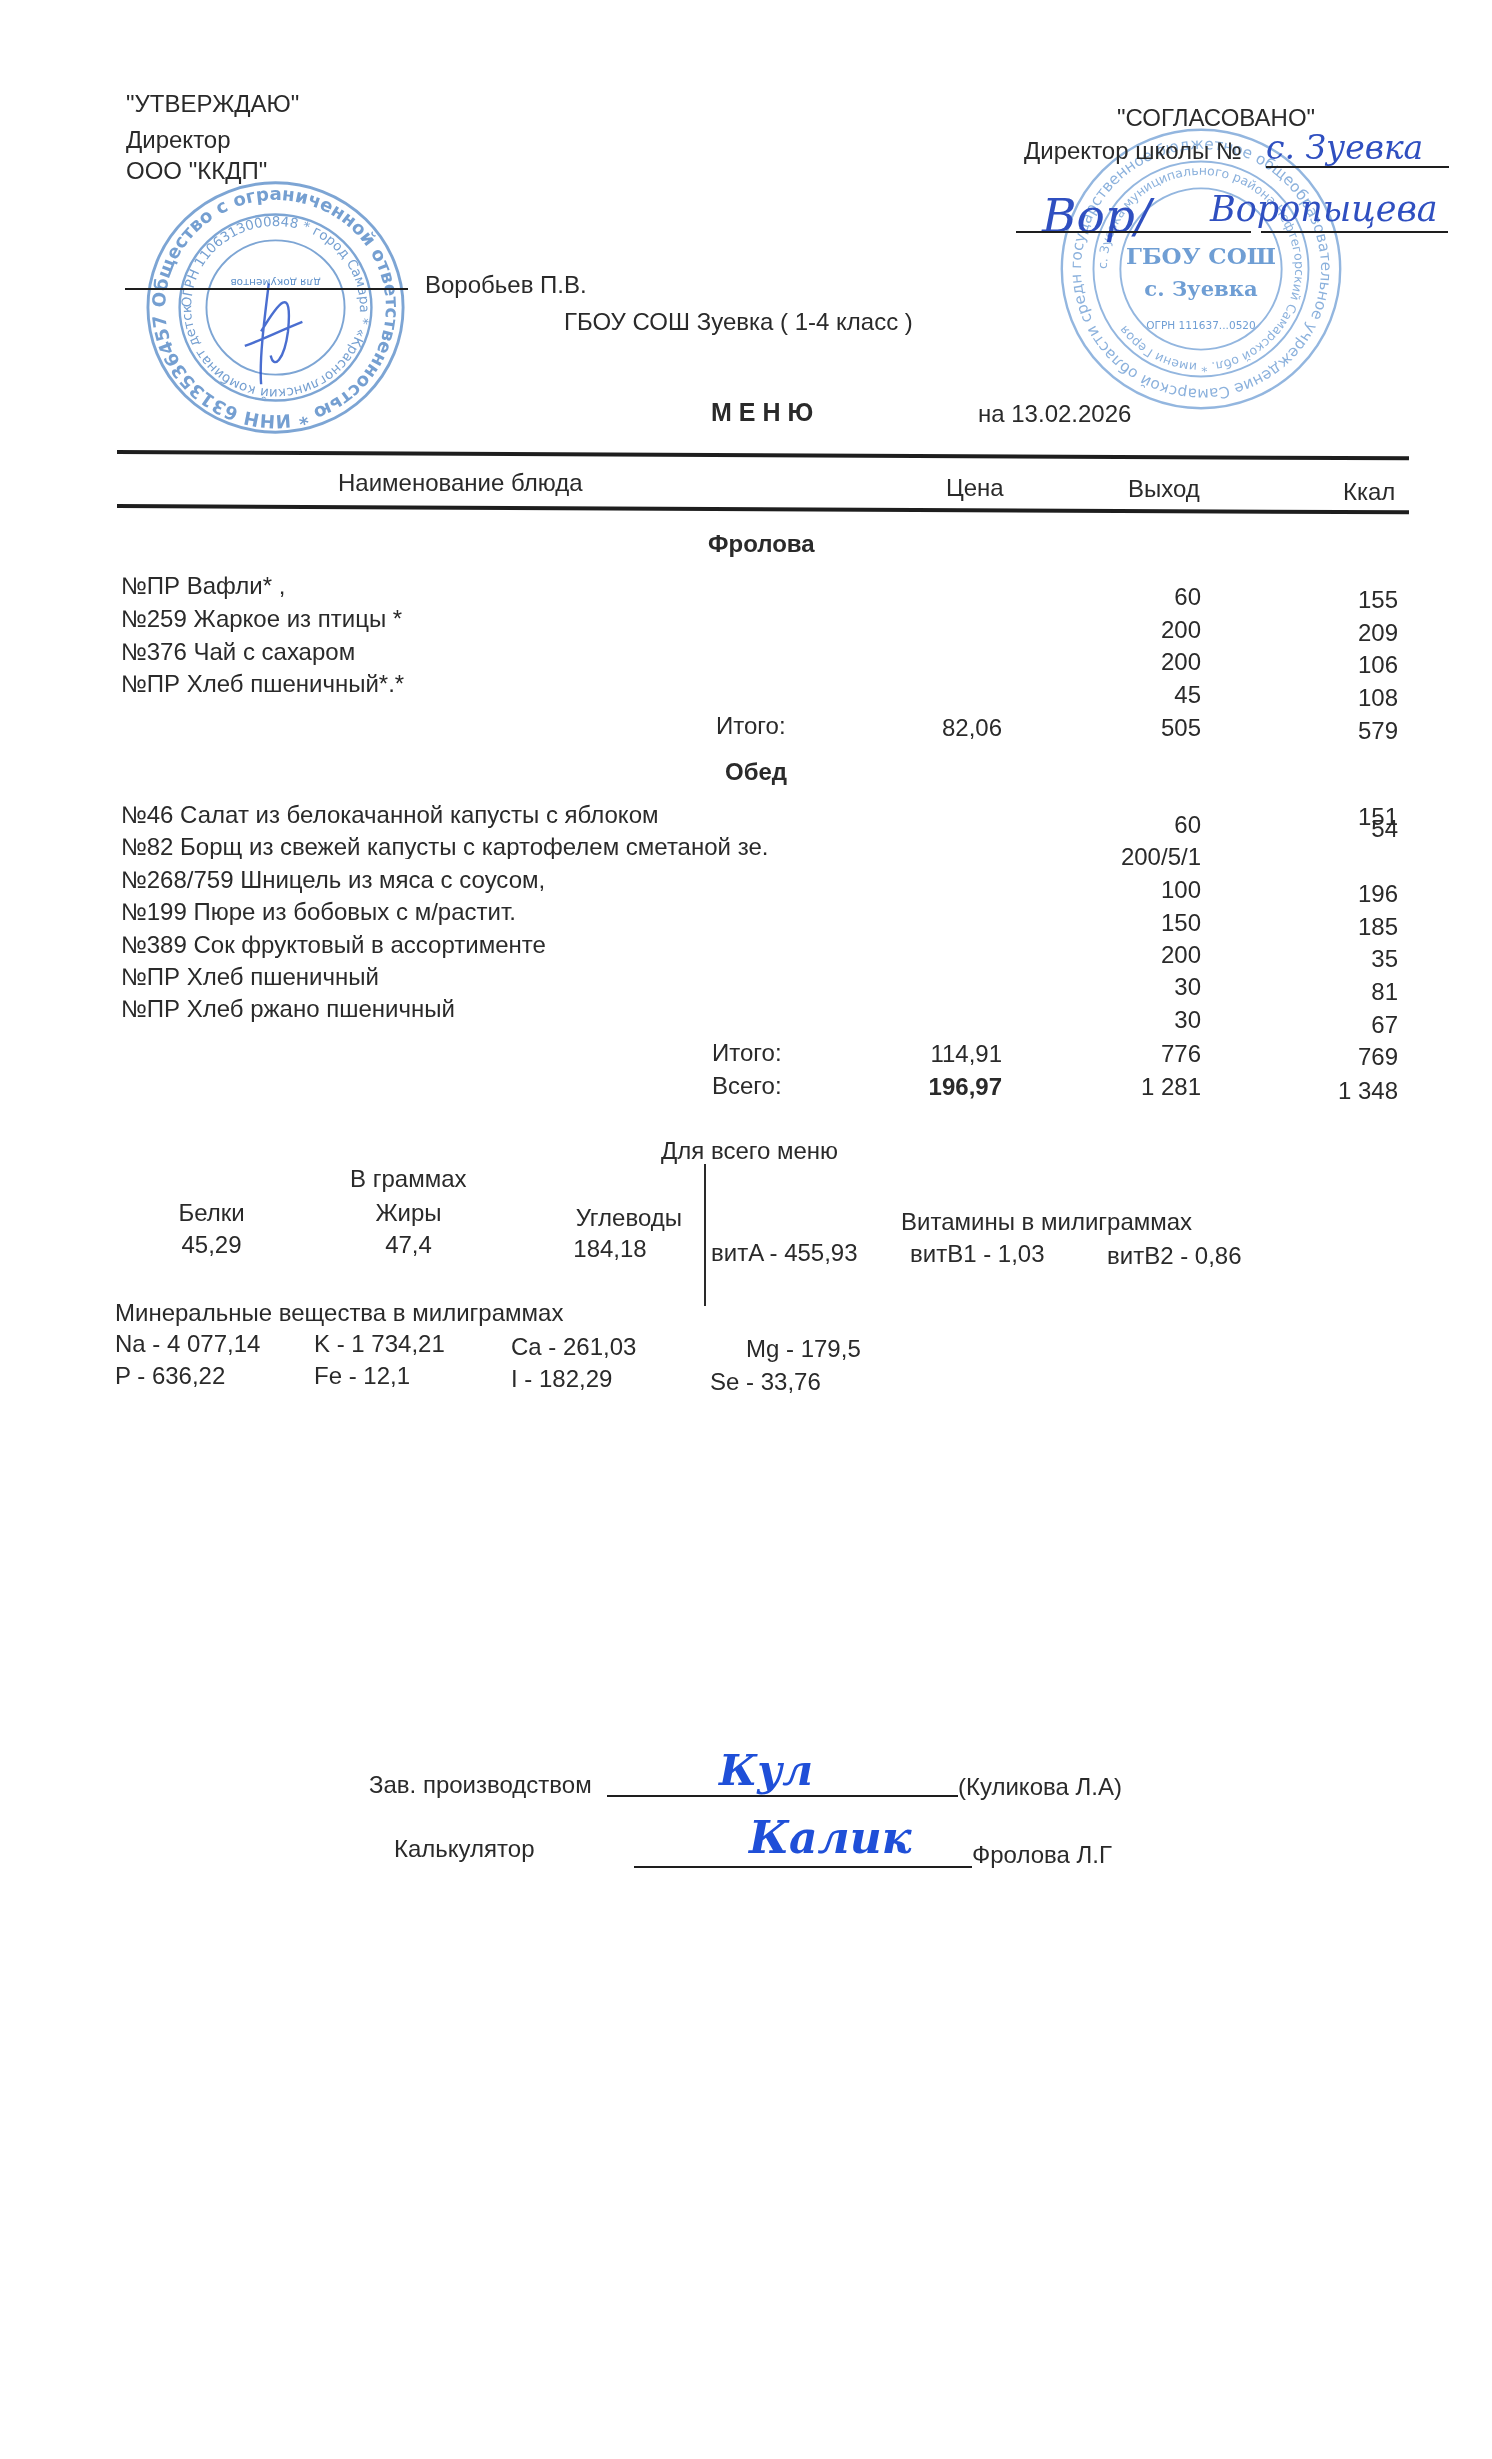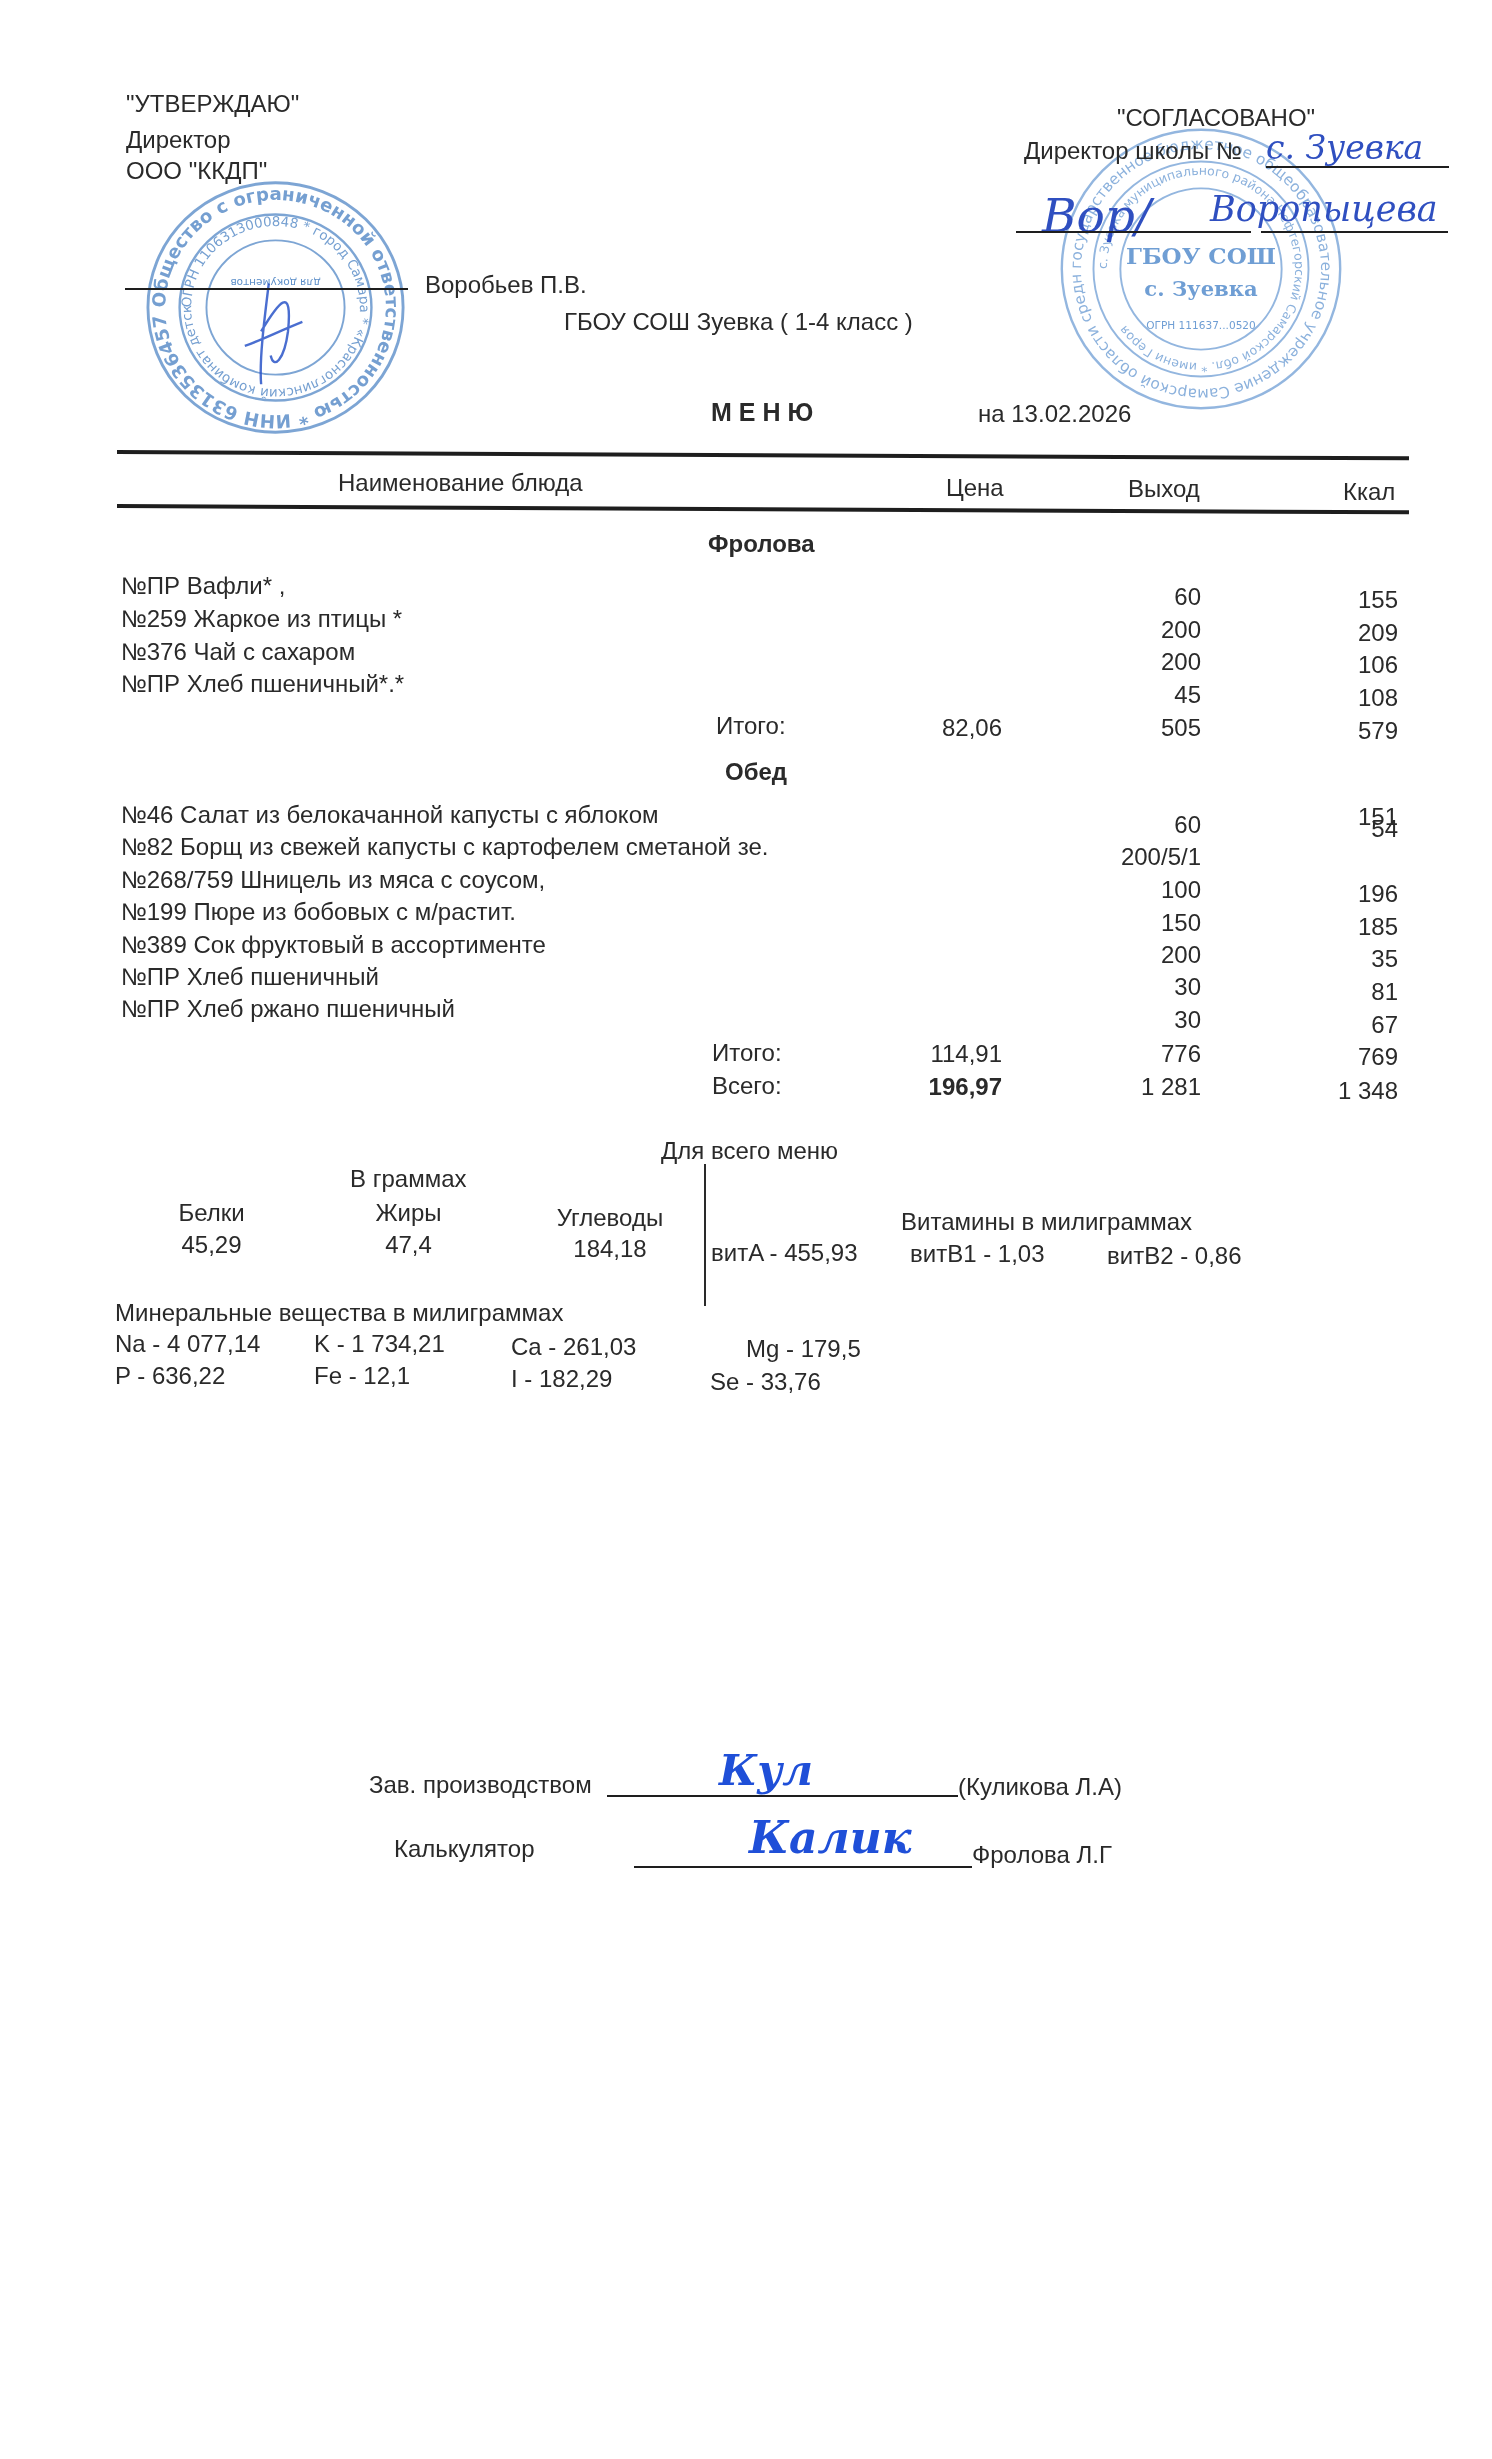--- a/index.html
+++ b/index.html
@@ -163,21 +163,21 @@
   <div class="t r" style="right:95px;top:1079px;">1 348</div>
 </div>
 
 <div class="t" style="left:661px;top:1139px;">Для всего меню</div>
 <div class="t" style="left:350px;top:1167px;">В граммах</div>
 
 <div class="t c" style="left:154px;width:115px;top:1201px;">Белки</div>
 <div class="t c" style="left:154px;width:115px;top:1233px;">45,29</div>
 <div class="t c" style="left:351px;width:115px;top:1201px;">Жиры</div>
 <div class="t c" style="left:351px;width:115px;top:1233px;">47,4</div>
-<div class="t c" style="left:538px;width:144px;top:1206px;">Углеводы</div>
+<div class="t c" style="left:538px;width:144px;top:1206px;text-align:right;">Углеводы</div>
 <div class="t c" style="left:538px;width:144px;top:1237px;">184,18</div>
 
 <div class="vline" style="left:704px;top:1164px;height:142px;"></div>
 
 <div class="t" style="left:901px;top:1210px;">Витамины в милиграммах</div>
 <div class="t" style="left:711px;top:1241px;">витA - 455,93</div>
 <div class="t" style="left:910px;top:1242px;">витB1 - 1,03</div>
 <div class="t" style="left:1107px;top:1244px;">витB2 - 0,86</div>
 
 <div class="t" style="left:115px;top:1301px;">Минеральные вещества в милиграммах</div>

